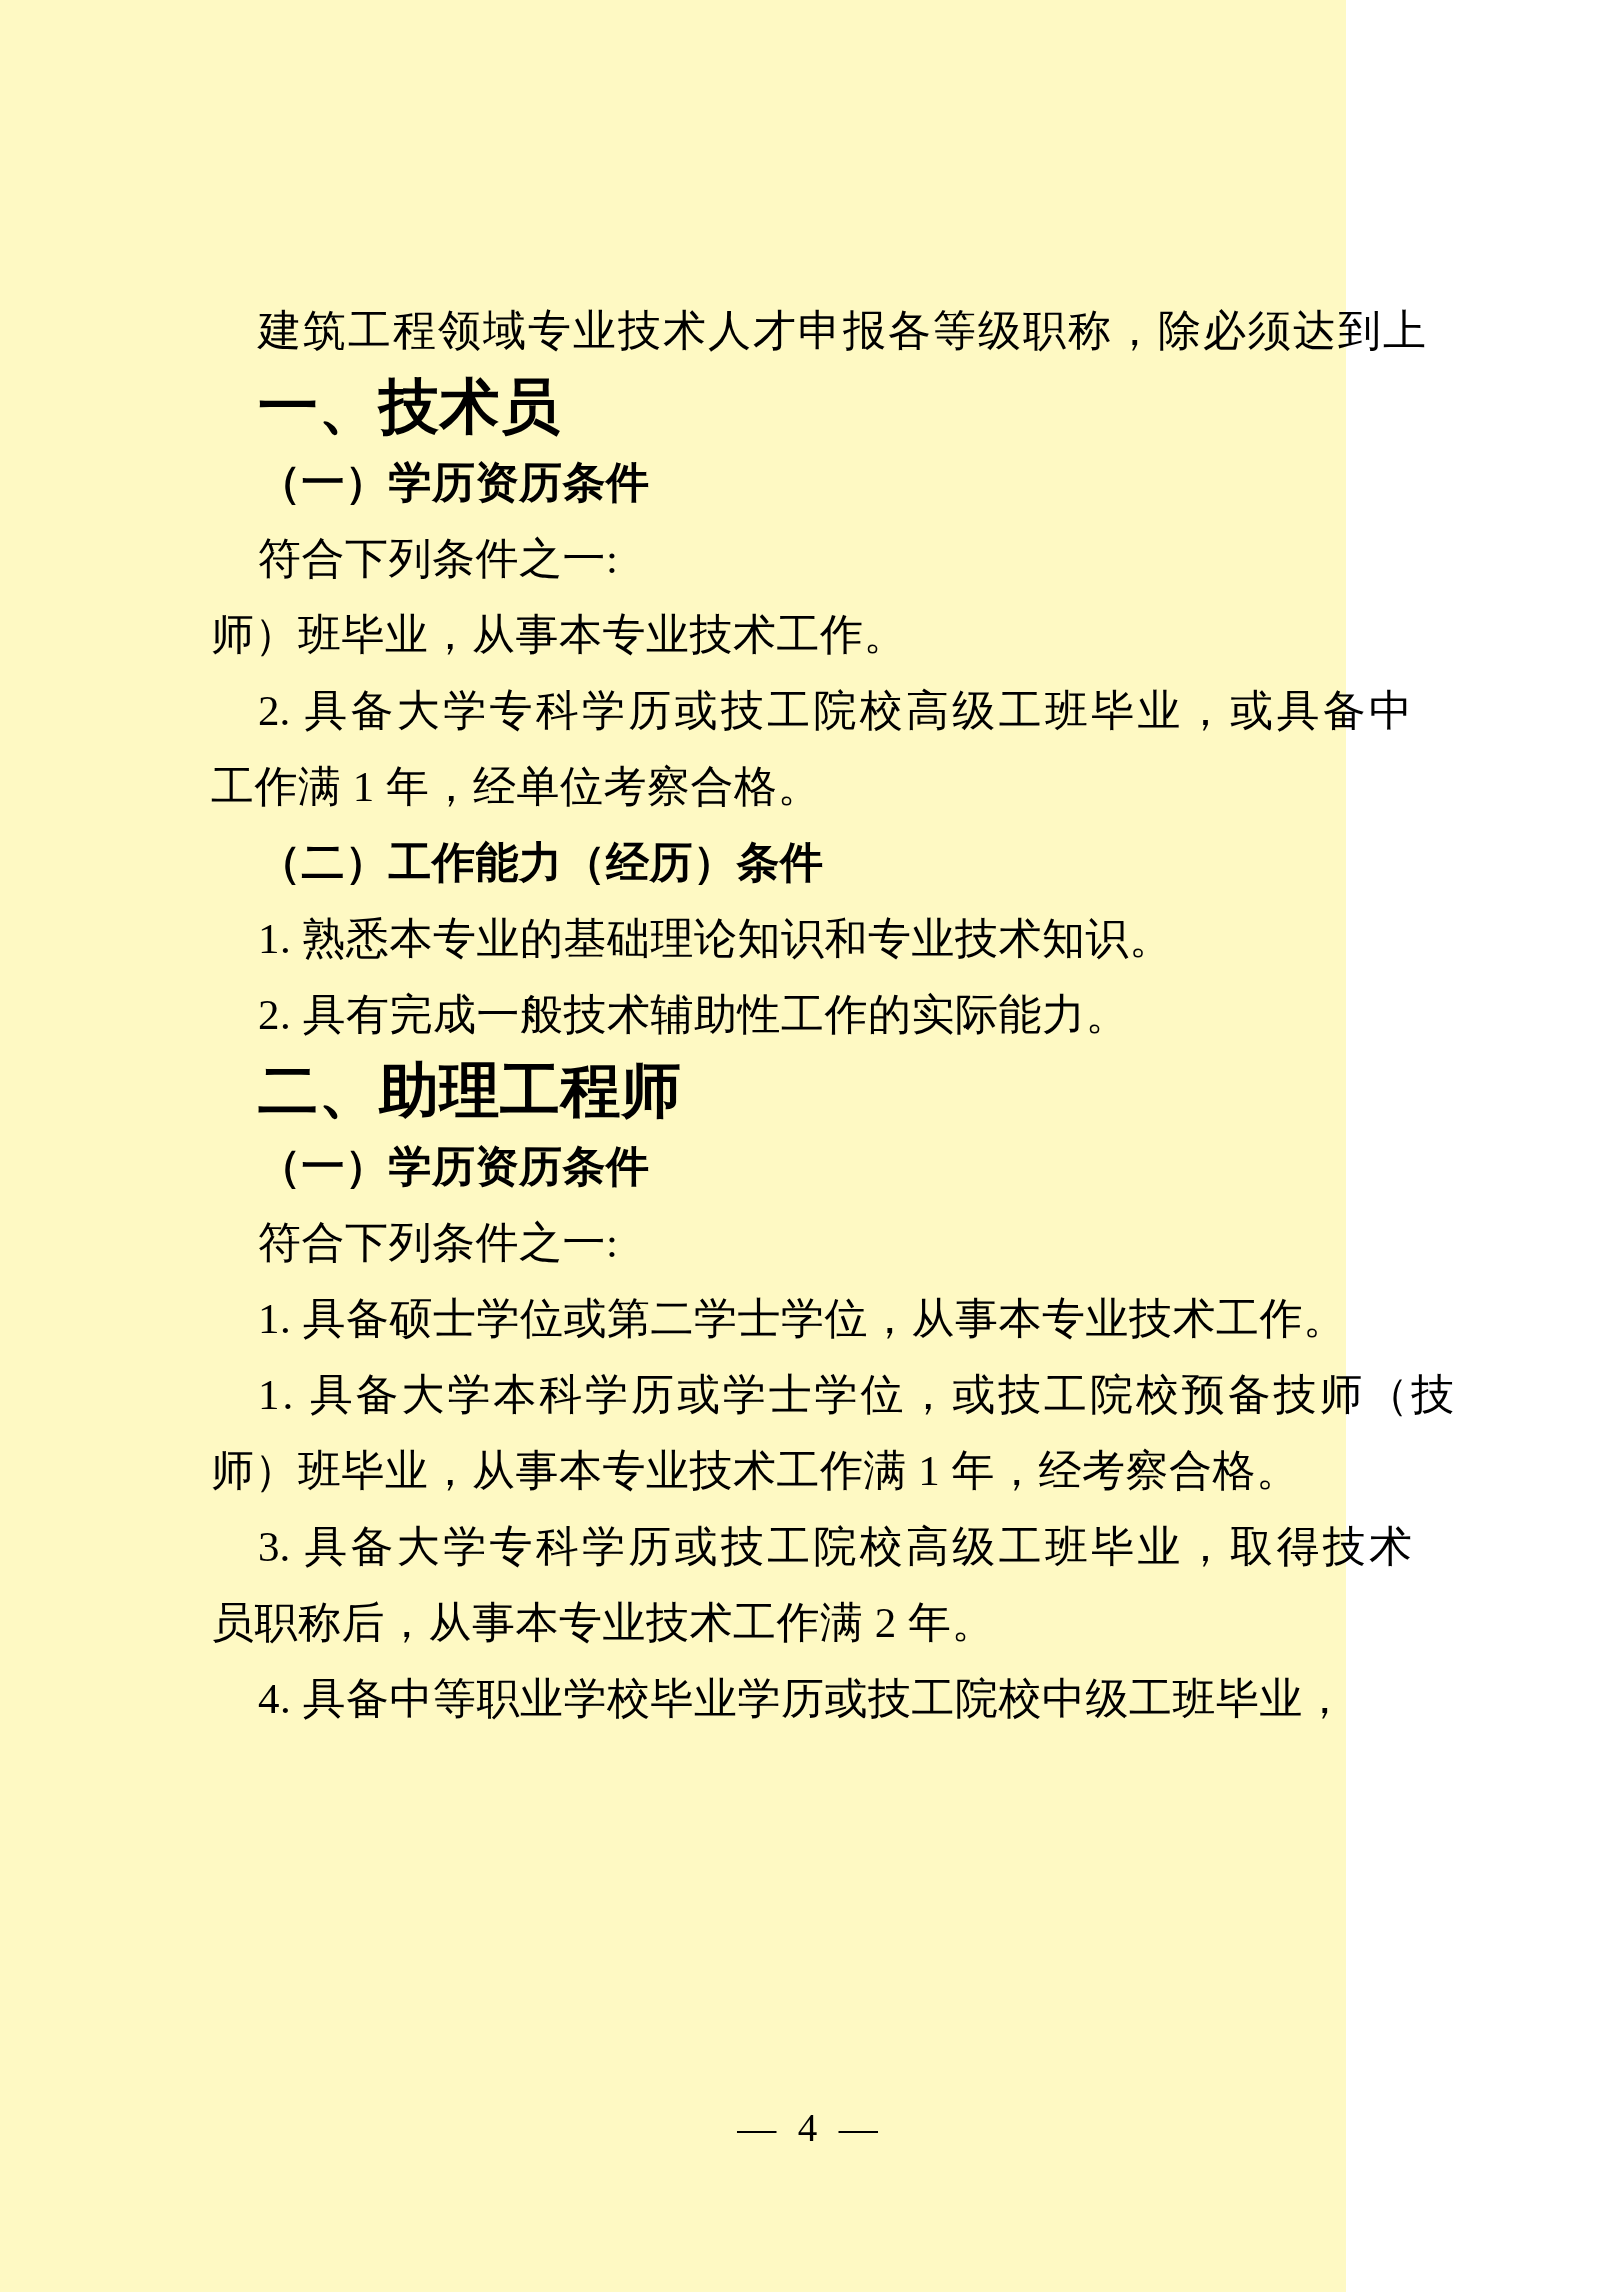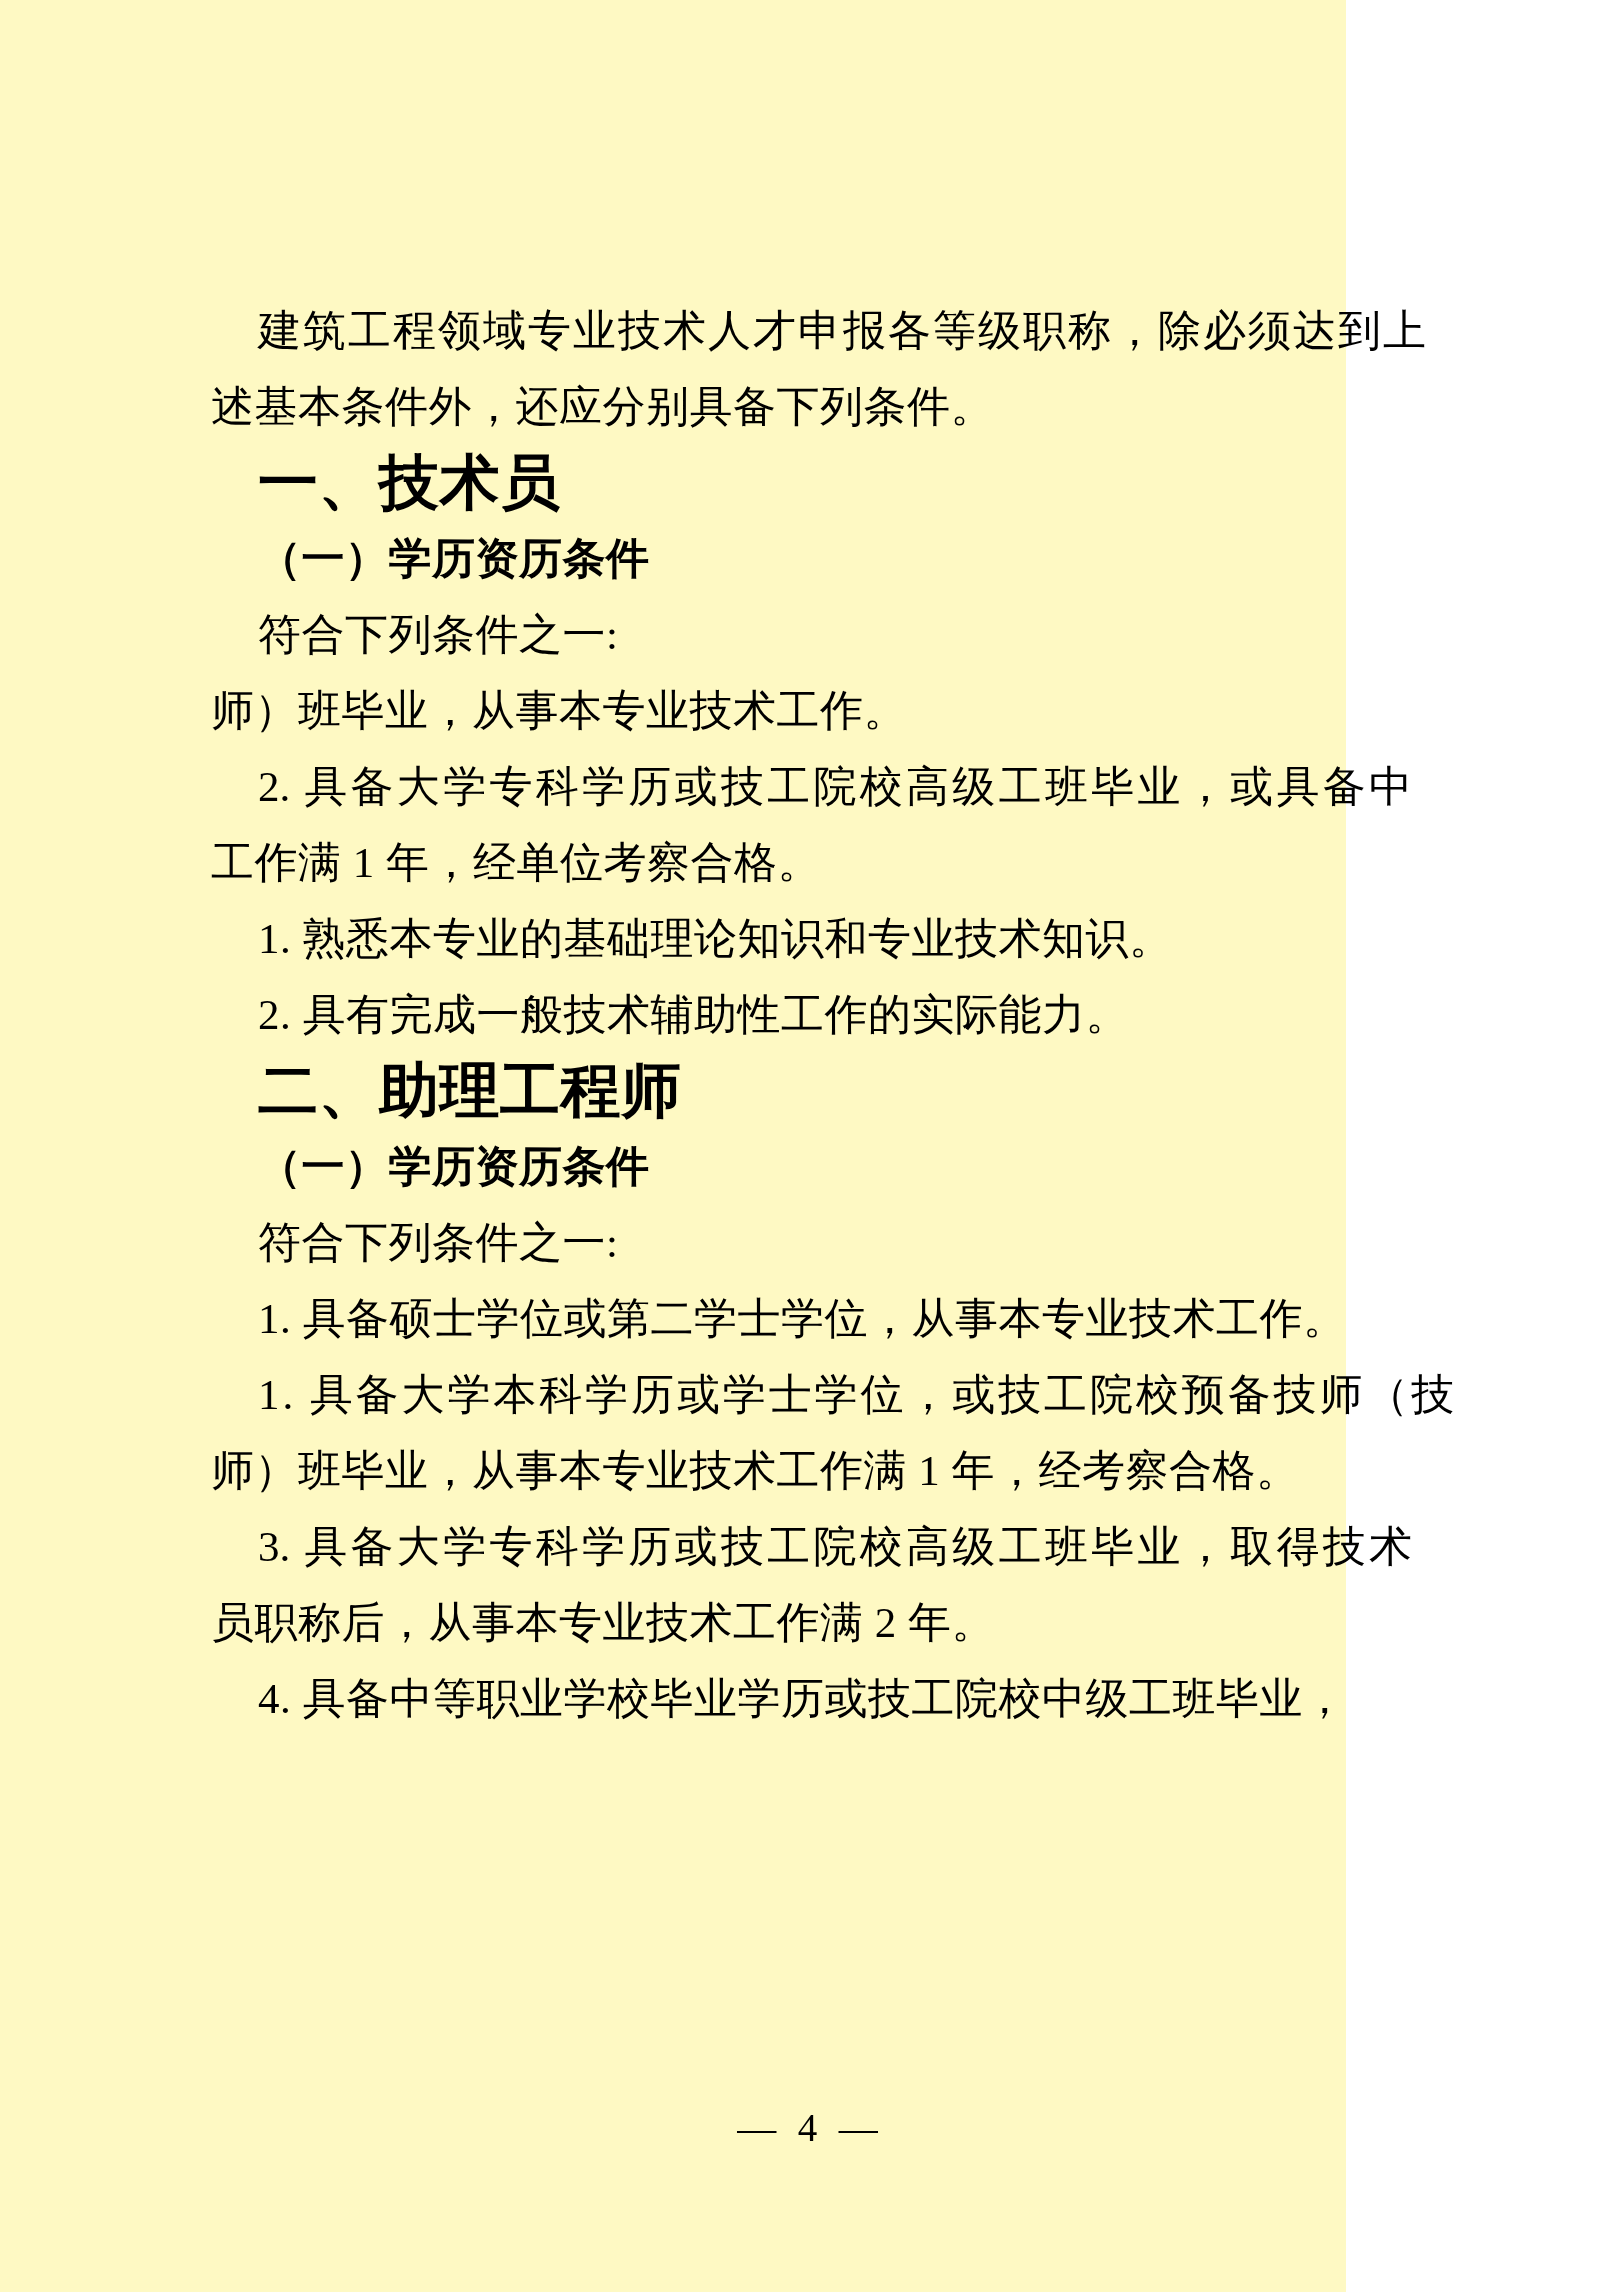--- a/index.html
+++ b/index.html
@@ -60,33 +60,33 @@
     line-height: 59px;
   }
 </style>
 </head>
 <body>
 
 <div class="page">
   <div class="content">
 
     <div class="ln ind sp2">建筑工程领域专业技术人才申报各等级职称，除必须达到上</div>
-    <div class="ln">述基本条件外，还应分别具备下列条件。</div>
 
     <div class="ln ind h1">一、技术员</div>
 
     <div class="ln ind h2">（一）学历资历条件</div>
 
     <div class="ln ind">符合下列条件之一:</div>
 
     <div class="ln">师）班毕业，从事本专业技术工作。</div>
 
     <div class="ln ind j">2. 具备大学专科学历或技工院校高级工班毕业，或具备中</div>
     <div class="ln">工作满 1 年，经单位考察合格。</div>
 
+    <div class="ln ind h2">（二）工作能力（经历）条件</div>
 
     <div class="ln ind">1. 熟悉本专业的基础理论知识和专业技术知识。</div>
     <div class="ln ind">2. 具有完成一般技术辅助性工作的实际能力。</div>
 
     <div class="ln ind h1">二、助理工程师</div>
 
     <div class="ln ind h2">（一）学历资历条件</div>
 
     <div class="ln ind">符合下列条件之一:</div>
 

